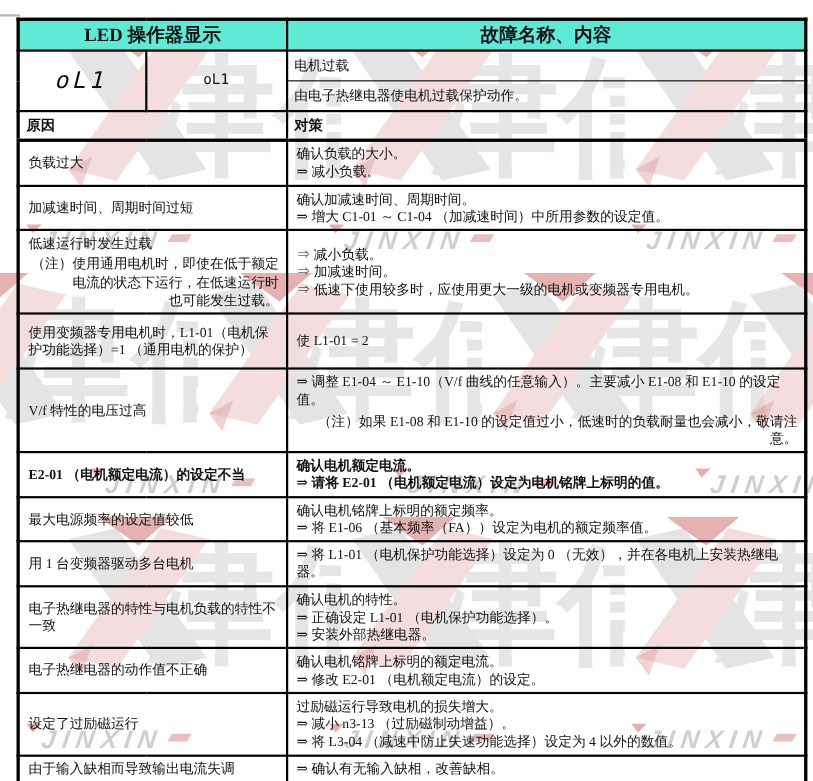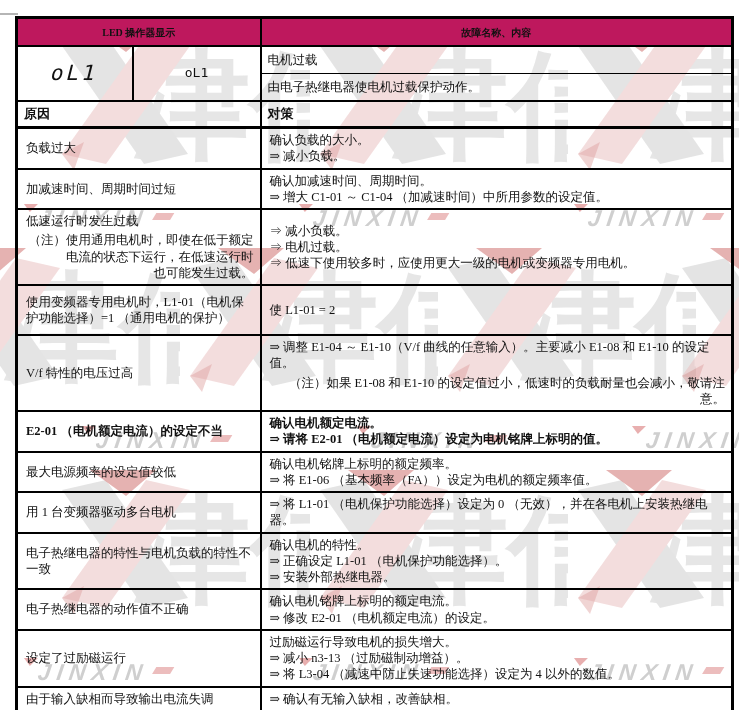--- a/index.html
+++ b/index.html
@@ -35,22 +35,22 @@
   
   table.fault-table{
     position:absolute;left:15px;top:16px;width:716px;z-index:1;
     border-collapse:collapse;table-layout:fixed;
     border:3px solid #000;background:transparent;
     font-size:12.5px;line-height:1.3;
   }
   col.c1{width:116px;} col.c2{width:128px;} col.c3{width:472px;}
   th,td{border:2px solid #000;padding:2px 6px;vertical-align:middle;background:transparent;}
   tr.head th{
-    height:22px;background:#be185d;font-weight:700;text-align:center;
-    font-size:10px;padding:2px 4px;
+    height:22px;background:#5eead4;font-weight:700;text-align:center;
+    font-size:17px;padding:2px 4px;
   }
   td.led-cell{
     text-align:center;height:48px;
     font-family:"DejaVu Sans Mono","Liberation Mono",monospace;
     font-size:21px;letter-spacing:3px;
   }
   td.led-cell .led7{display:inline-block;transform:skewX(-14deg);font-weight:500;}
   td.code-cell{
     text-align:center;font-family:"DejaVu Sans Mono","Liberation Mono",monospace;
     font-size:13px;
@@ -198,21 +198,21 @@
             <span class="line">⇒ 增大 C1-01 ～ C1-04 （加减速时间）中所用参数的设定值。</span>
           </td>
         </tr>
         <tr style="height: 76px; font-family: Liberation Serif, serif;">
           <td class="cause-cell" colspan="2">
             <span class="line">低速运行时发生过载</span>
             <span class="line note">（注）使用通用电机时，即使在低于额定电流的状态下运行，在低速运行时也可能发生过载。</span>
           </td>
           <td class="remedy-cell">
             <span class="line">⇒ 减小负载。</span>
-            <span class="line">⇒ 电机过载。</span>
+            <span class="line">⇒ 加减速时间。</span>
             <span class="line">⇒ 低速下使用较多时，应使用更大一级的电机或变频器专用电机。</span>
           </td>
         </tr>
         <tr style="height: 50px;">
           <td class="cause-cell" colspan="2">
             <span class="line">使用变频器专用电机时，L1-01（电机保护功能选择）=1 （通用电机的保护）</span>
           </td>
           <td class="remedy-cell">
             <span class="line">使 L1-01 = 2</span>
           </td>

